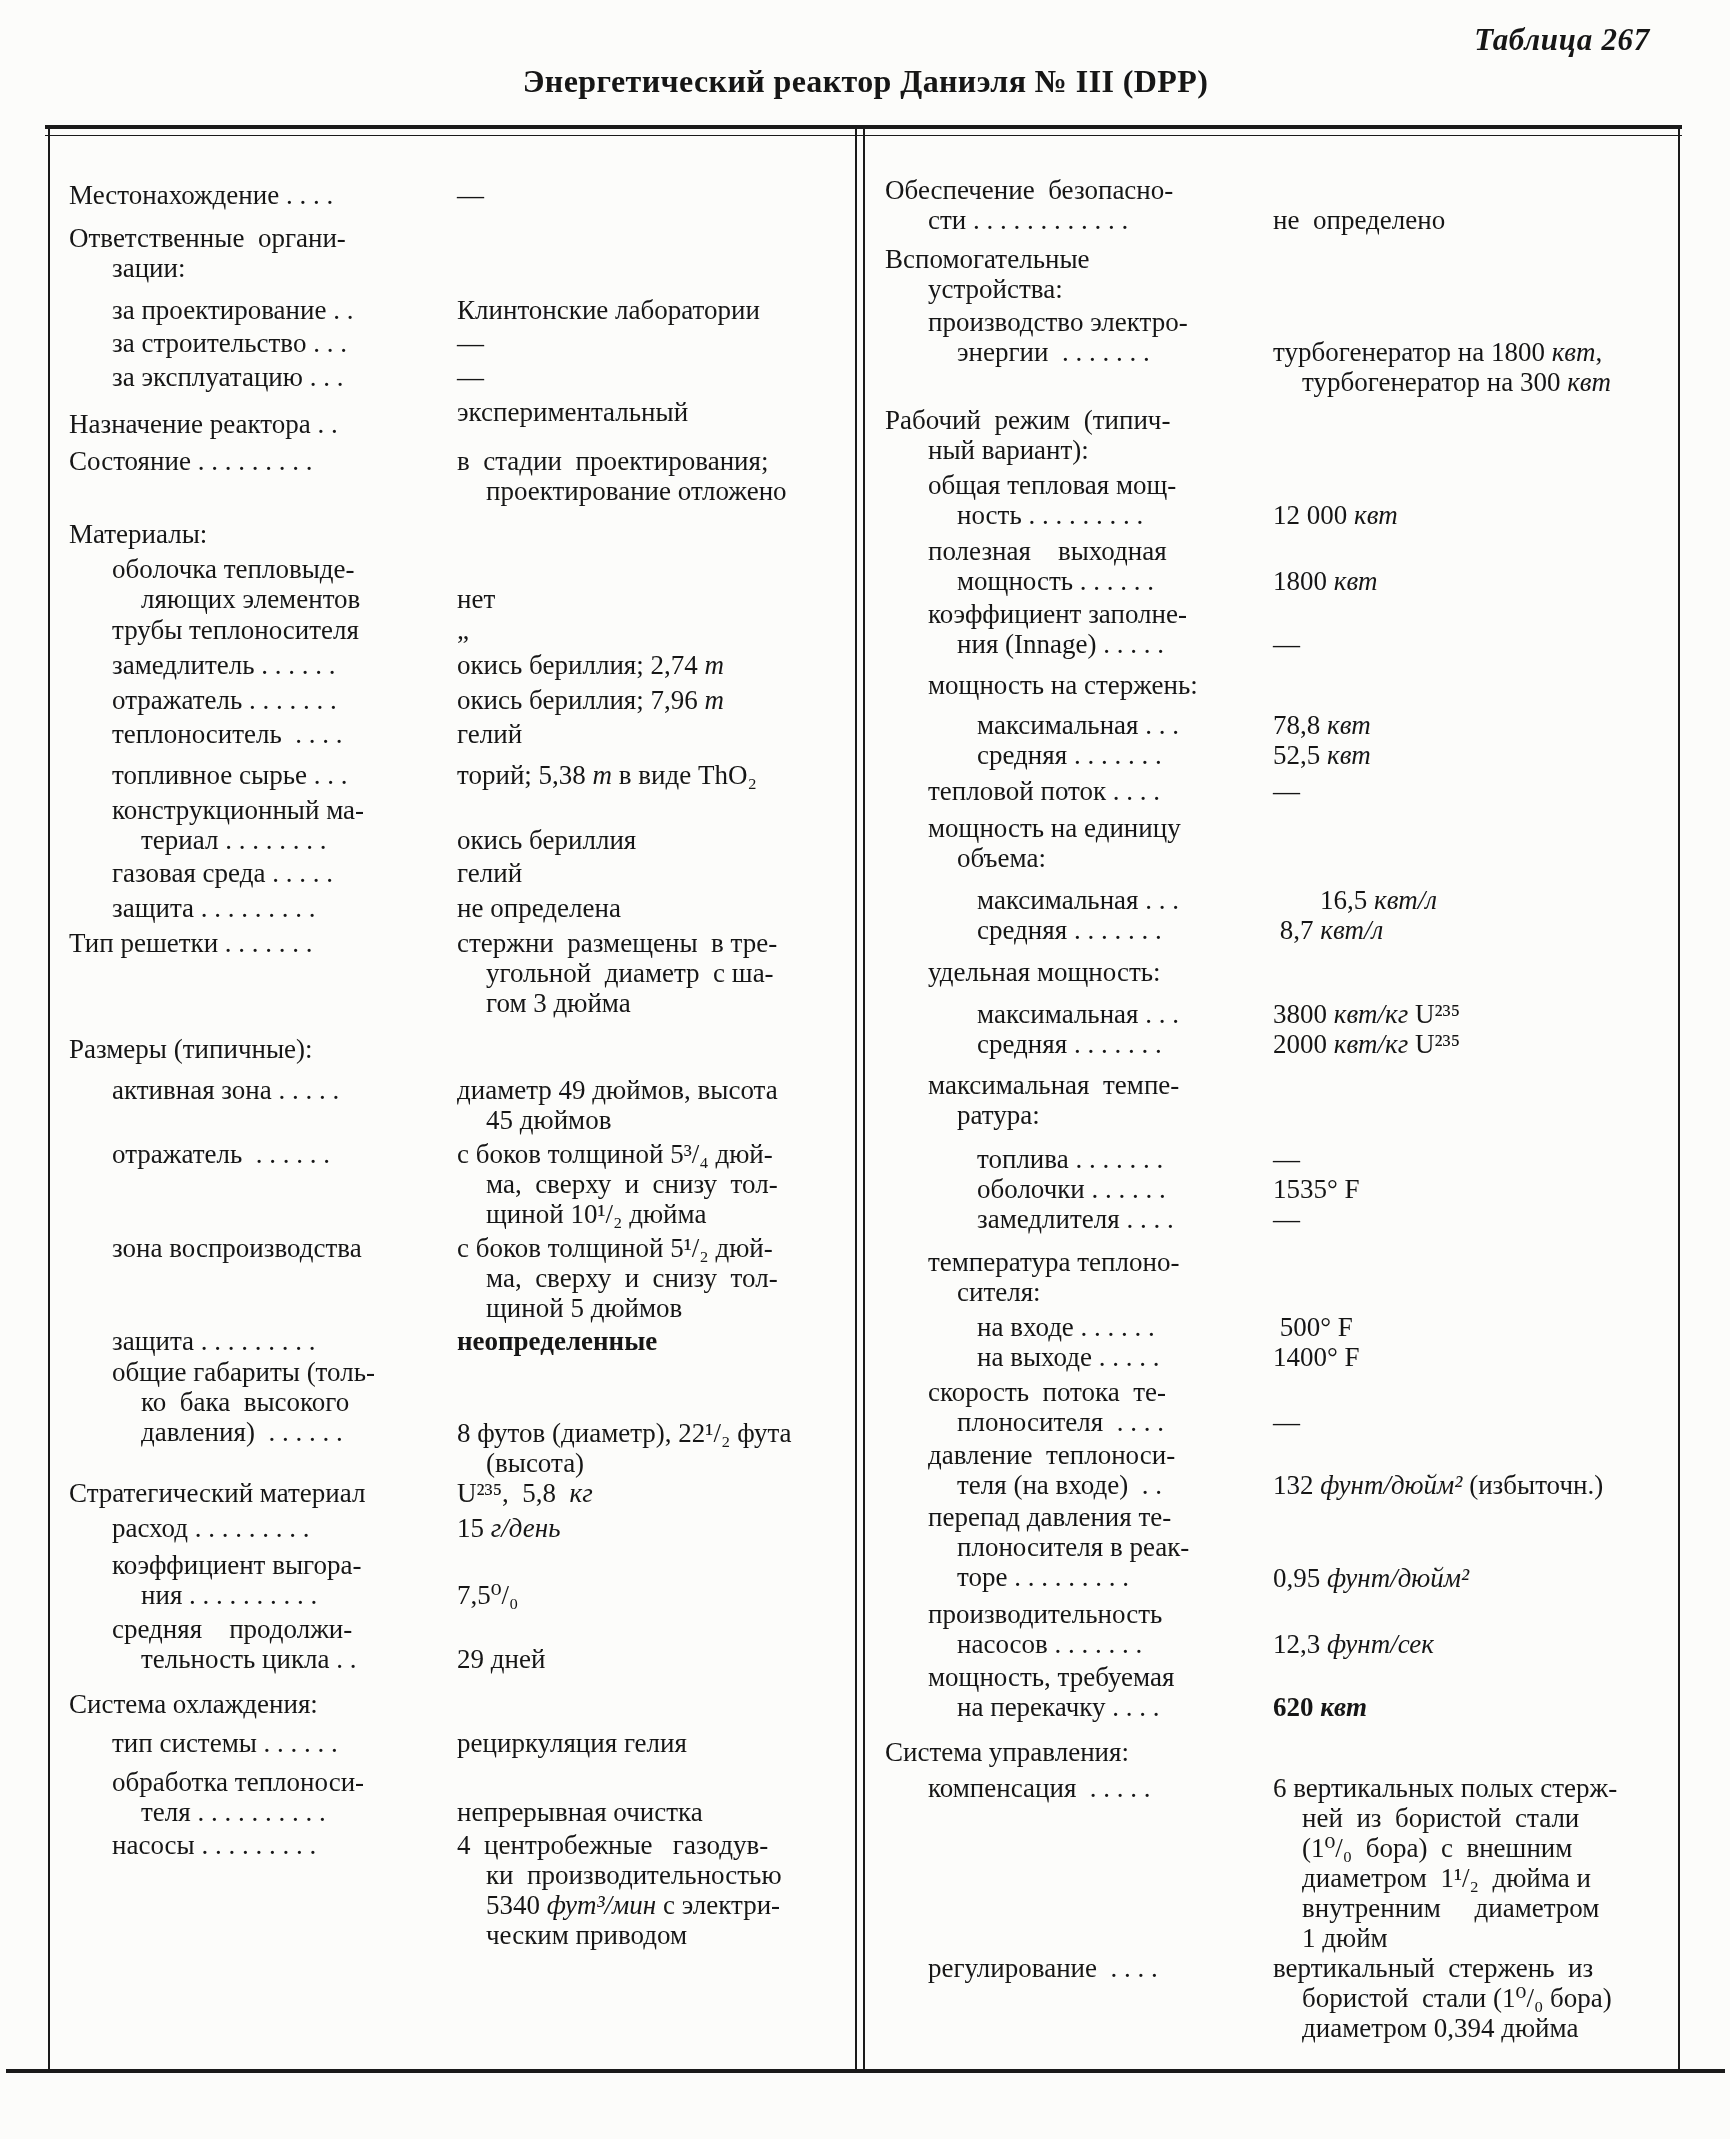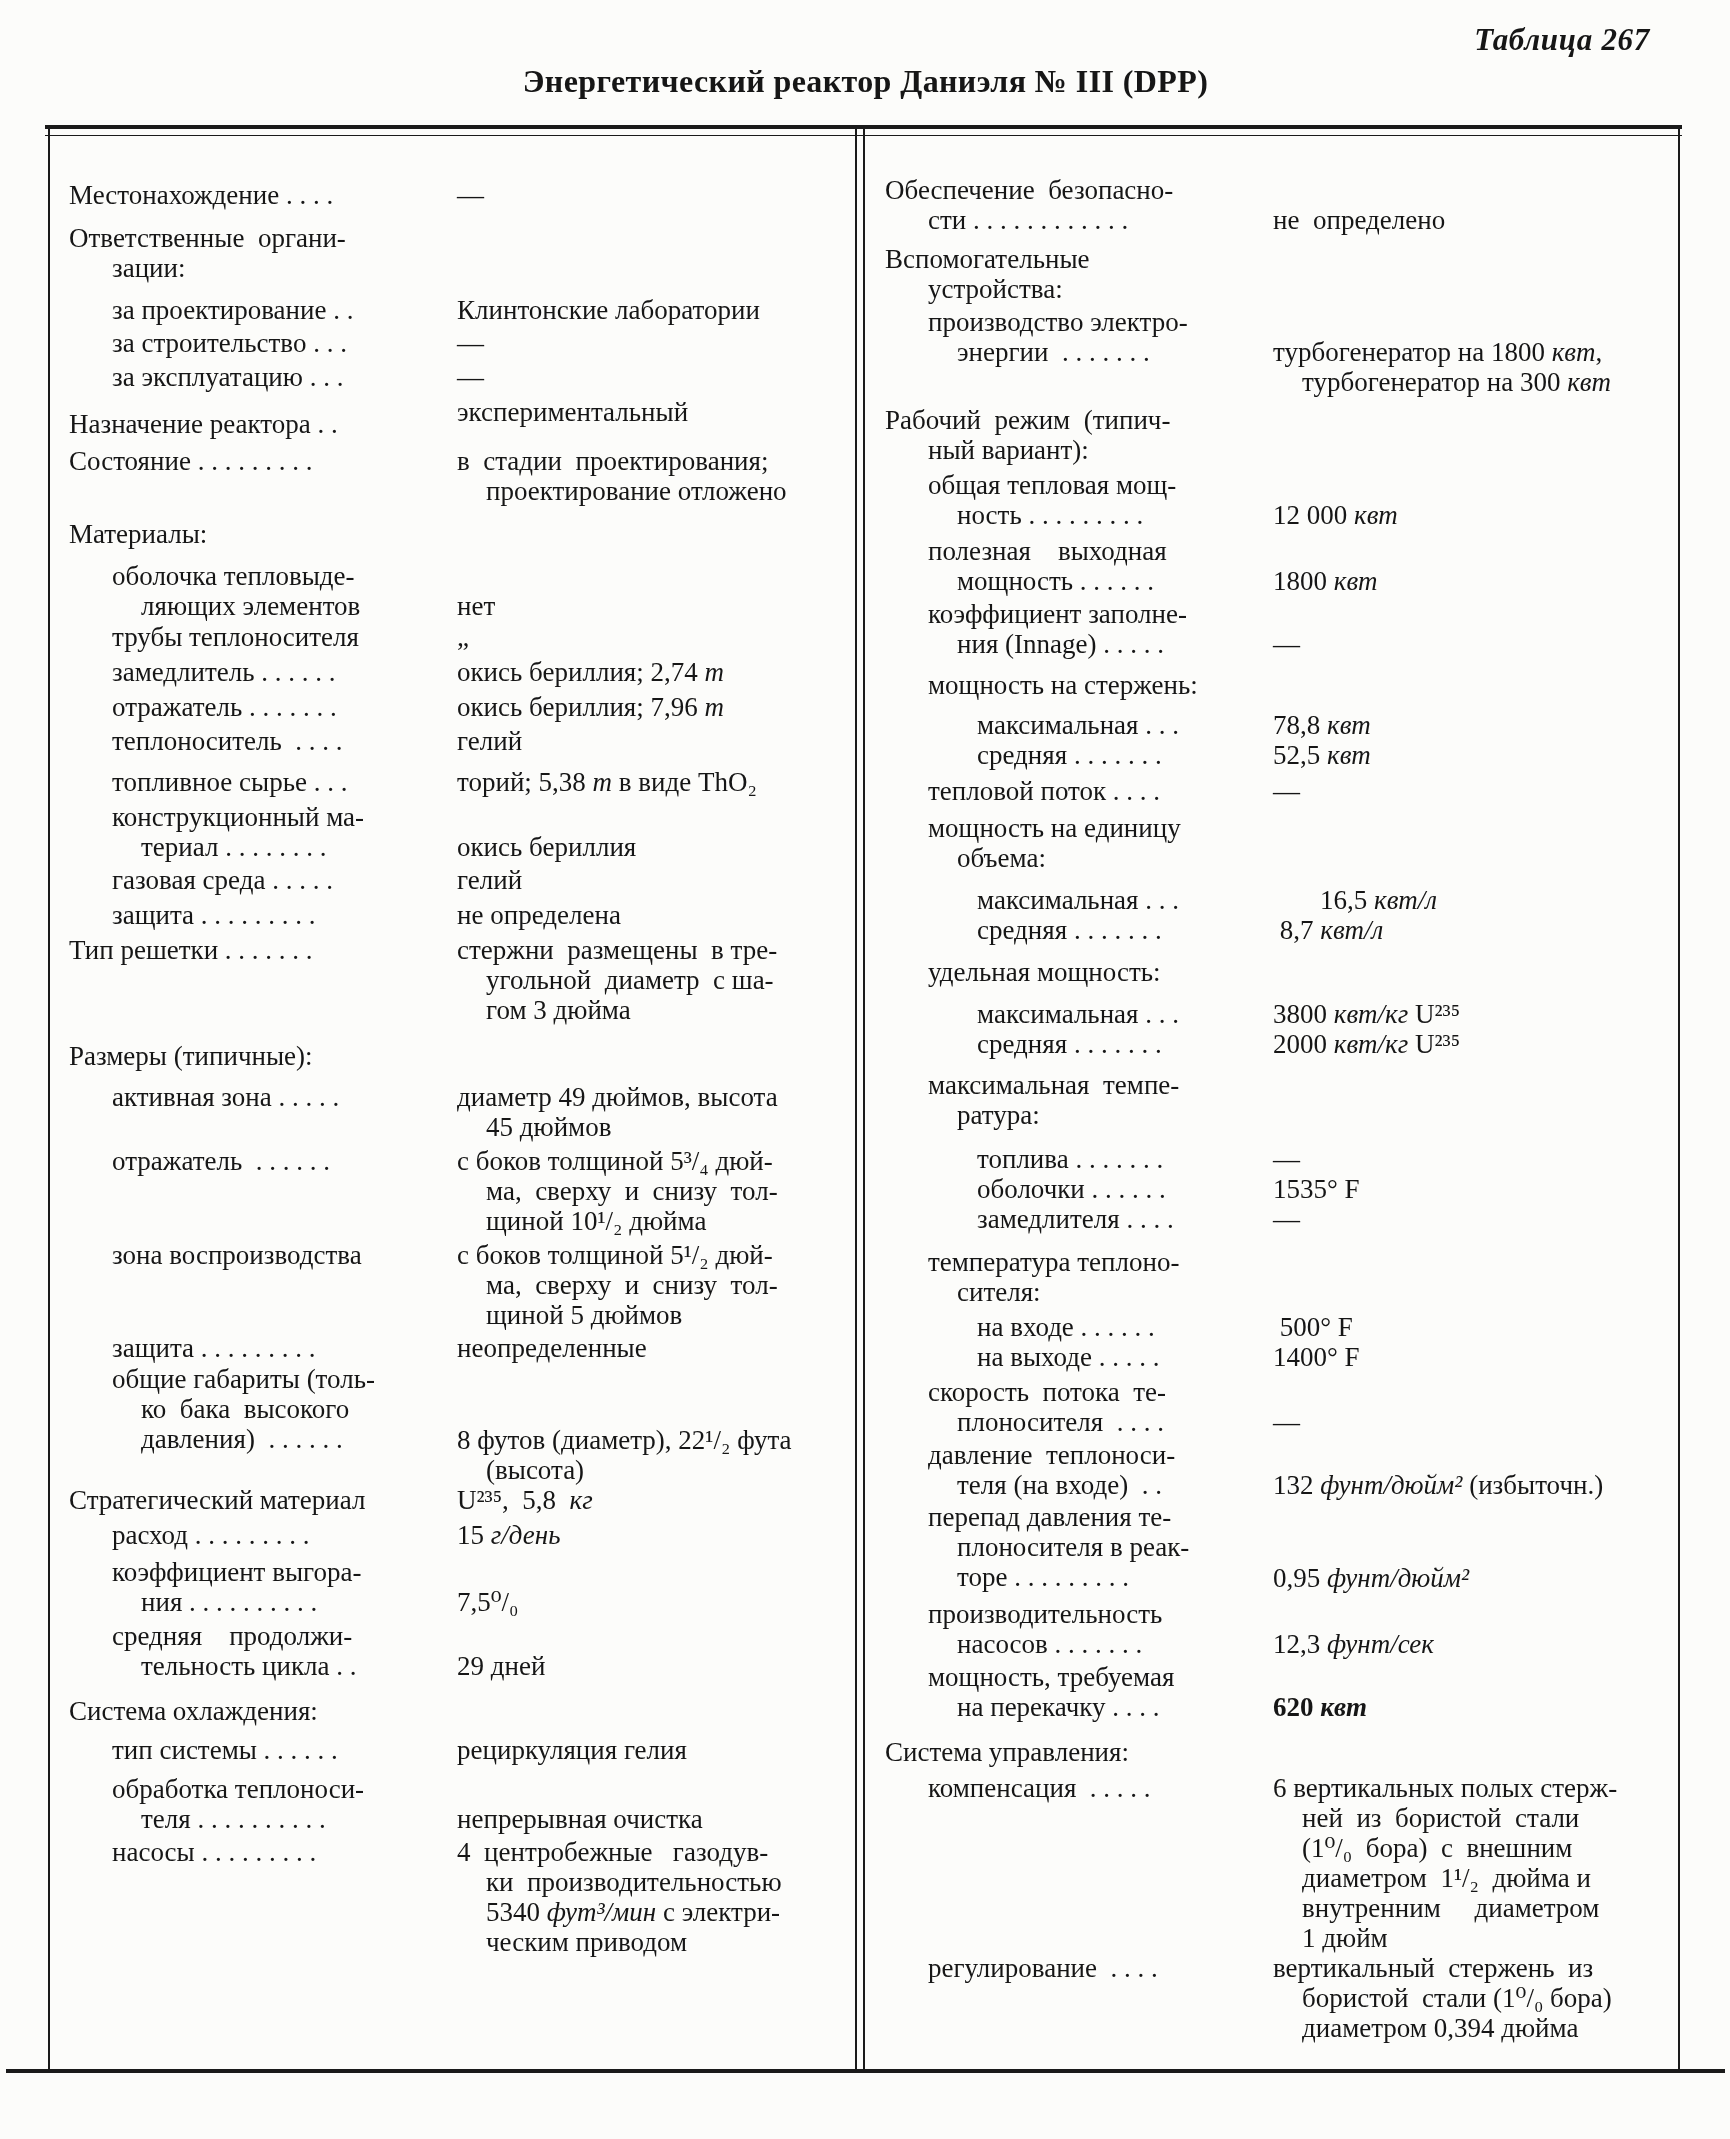--- a/index.html
+++ b/index.html
@@ -102,21 +102,21 @@
           <div class="line" style="padding-left: 0px;">в  стадии  проектирования;</div>
           <div class="line" style="padding-left: 29px;">проектирование отложено</div>
         </div>
       </div>
       <div class="row" style="margin-top: 13px;">
         <div class="lbl">
           <div class="line" style="padding-left: 0px;">Материалы:</div>
         </div>
         <div class="val"></div>
       </div>
-      <div class="row" style="margin-top: 12px;">
+      <div class="row" style="margin-top: 5px;">
         <div class="lbl">
           <div class="line" style="padding-left: 43px;">оболочка тепловыде-</div>
           <div class="line" style="padding-left: 72px;">ляющих элементов</div>
         </div>
         <div class="val" style="padding-top: 30px;">
           <div class="line" style="padding-left: 0px;">нет</div>
         </div>
       </div>
       <div class="row" style="margin-top: 1.4px;">
         <div class="lbl">
@@ -226,21 +226,21 @@
           <div class="line" style="padding-left: 0px;">с боков толщиной 5¹/₂ дюй-</div>
           <div class="line" style="padding-left: 29px;">ма,  сверху  и  снизу  тол-</div>
           <div class="line" style="padding-left: 29px;">щиной 5 дюймов</div>
         </div>
       </div>
       <div class="row" style="margin-top: 2.9px;">
         <div class="lbl">
           <div class="line" style="padding-left: 43px;">защита . . . . . . . . .</div>
         </div>
         <div class="val" style="padding-top: 0px;">
-          <div class="line" style="padding-left: 0px;">неопределенные</div>
+          <div class="line" style="padding-left: 0px; font-weight: bold;">неопределенные</div>
         </div>
       </div>
       <div class="row" style="margin-top: 0.7px;">
         <div class="lbl">
           <div class="line" style="padding-left: 43px;">общие габариты (толь-</div>
           <div class="line" style="padding-left: 72px;">ко  бака  высокого</div>
           <div class="line" style="padding-left: 72px;">давления)  . . . . . .</div>
         </div>
         <div class="val" style="padding-top: 61px;">
           <div class="line" style="padding-left: 0px;">8 футов (диаметр), 22¹/₂ фута</div>

